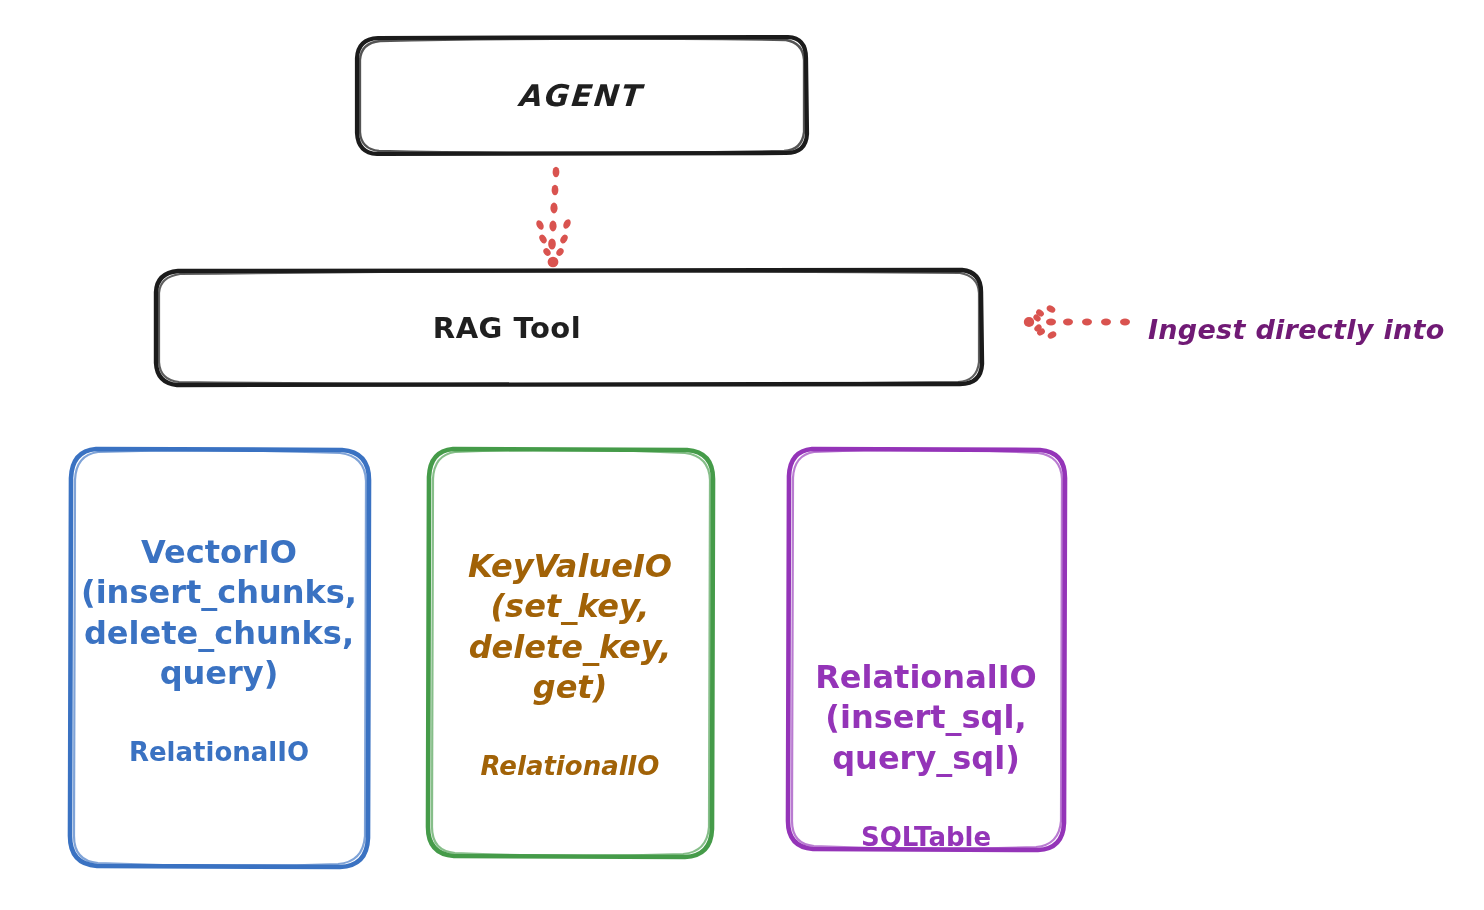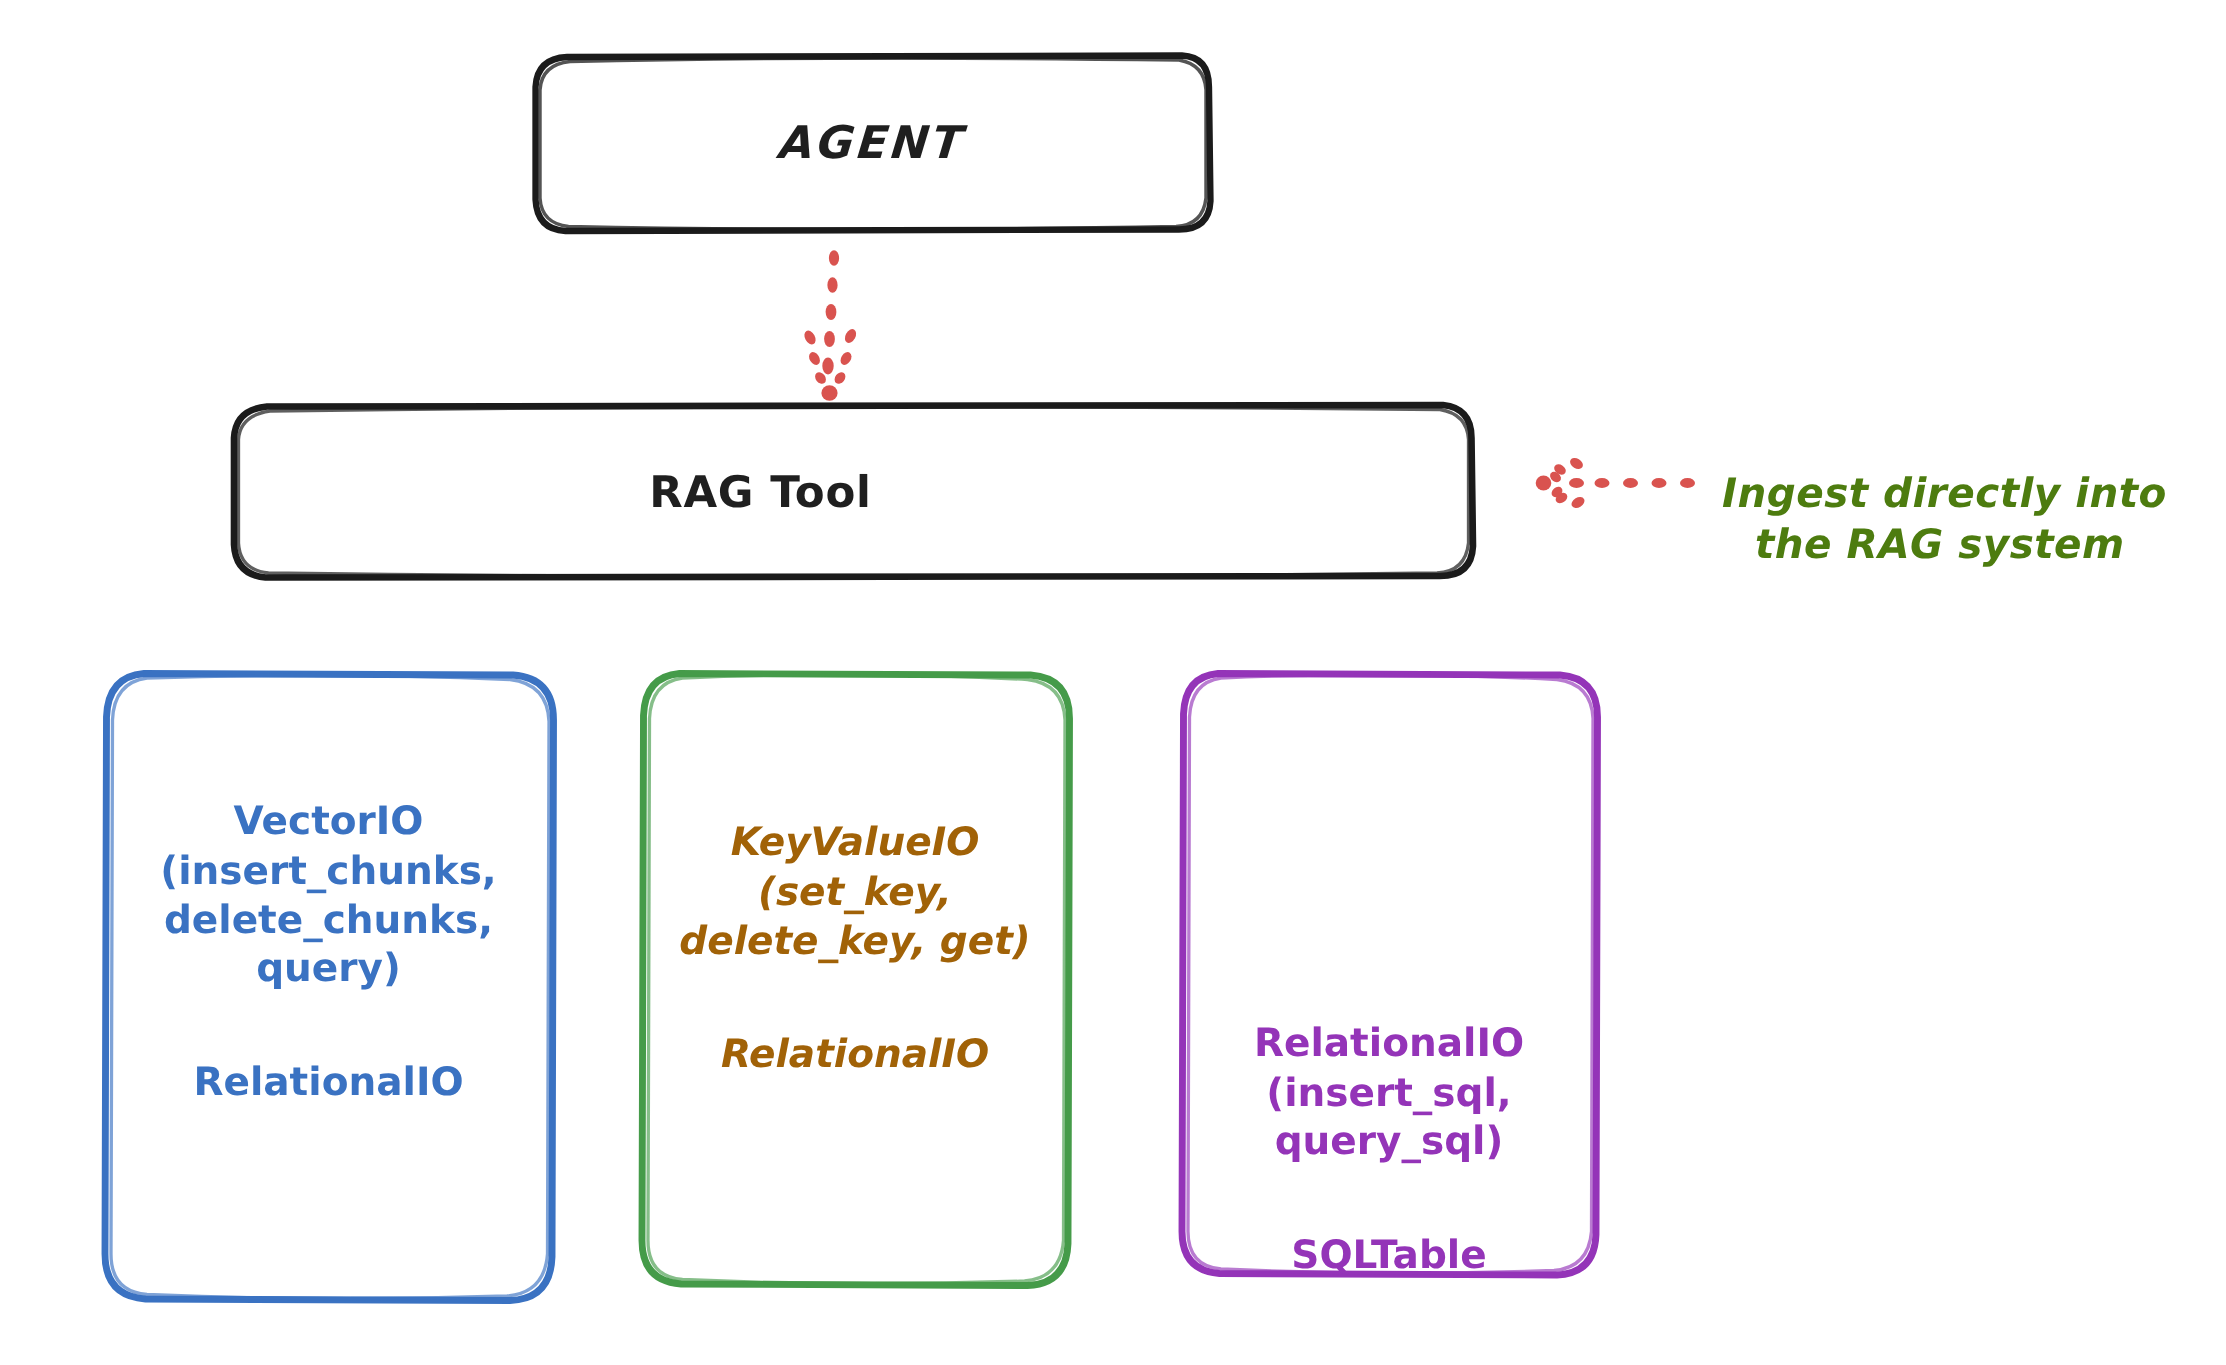--- a/index.html
+++ b/index.html
@@ -72,21 +72,21 @@
     justify-content: flex-start;
   }
   .io-node .body {
     display: flex;
     flex-direction: column;
     align-items: center;
     justify-content: center;
     width: 100%;
   }
   .io-node .title-block {
-    font-size: 26px;
+    font-size: 32px;
     line-height: 1.26;
     font-weight: 600;
     white-space: pre-line;
   }
   .io-node .index-label {
     font-size: 26px;
     font-weight: 600;
     margin-top: 44px;
   }
 
@@ -121,21 +121,21 @@
   #relationalio-node .title-block,
   #relationalio-node .index-label { color: #9434b8; }
 
   
   #ingest-annotation {
     position: absolute;
     left: 1148px;
     top: 278px;
     width: 320px;
     text-align: left;
-    color: #4d7c0f;
+    color: #701a75;
     font-size: 27px;
     font-weight: 700;
     line-height: 1.28;
     white-space: pre-line;
     font-style: italic;
     letter-spacing: 0.3px;
   }
   #ingest-annotation .line2 { display: block; padding-left: 22px; }
 
   svg { overflow: visible; }
@@ -249,14 +249,13 @@
   <div class="body">
     <div class="title-block">RelationalIO
 (insert_sql,
 query_sql)</div>
     <div class="index-label">SQLTable</div>
   </div>
 </div>
 
 <div id="ingest-annotation">
   <span class="line1">Ingest directly into</span>
-  <span class="line2">the RAG system</span>
 </div>
 
 </body></html>

